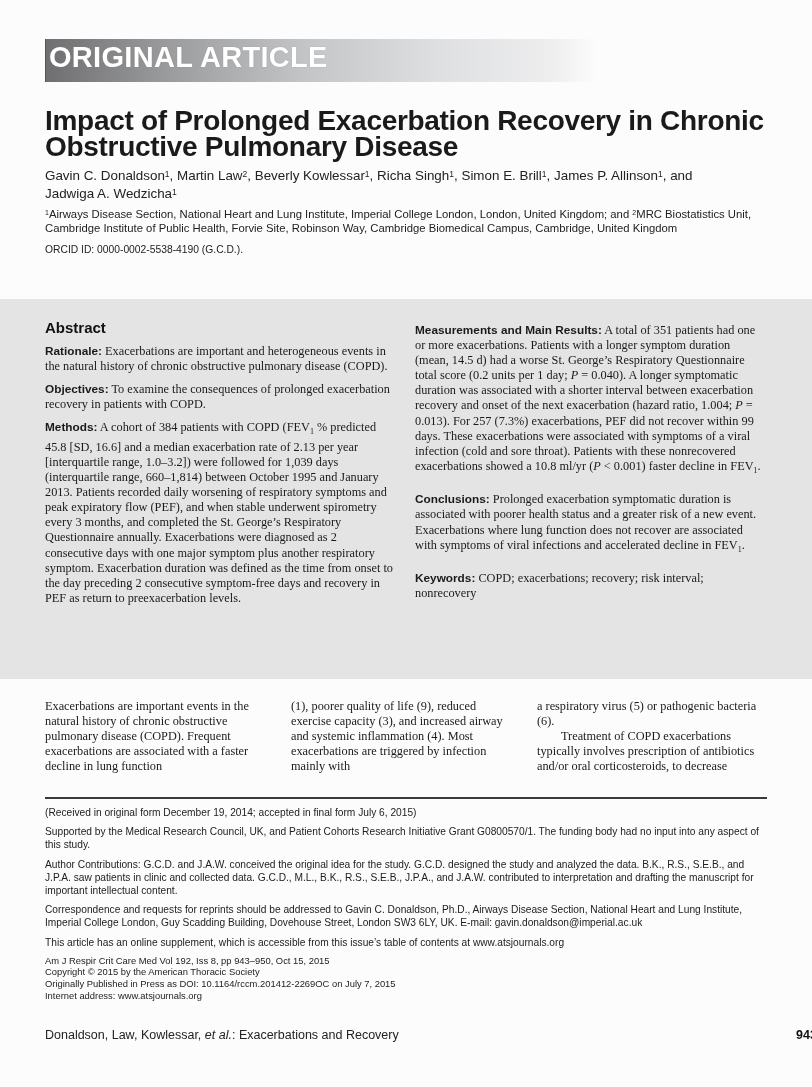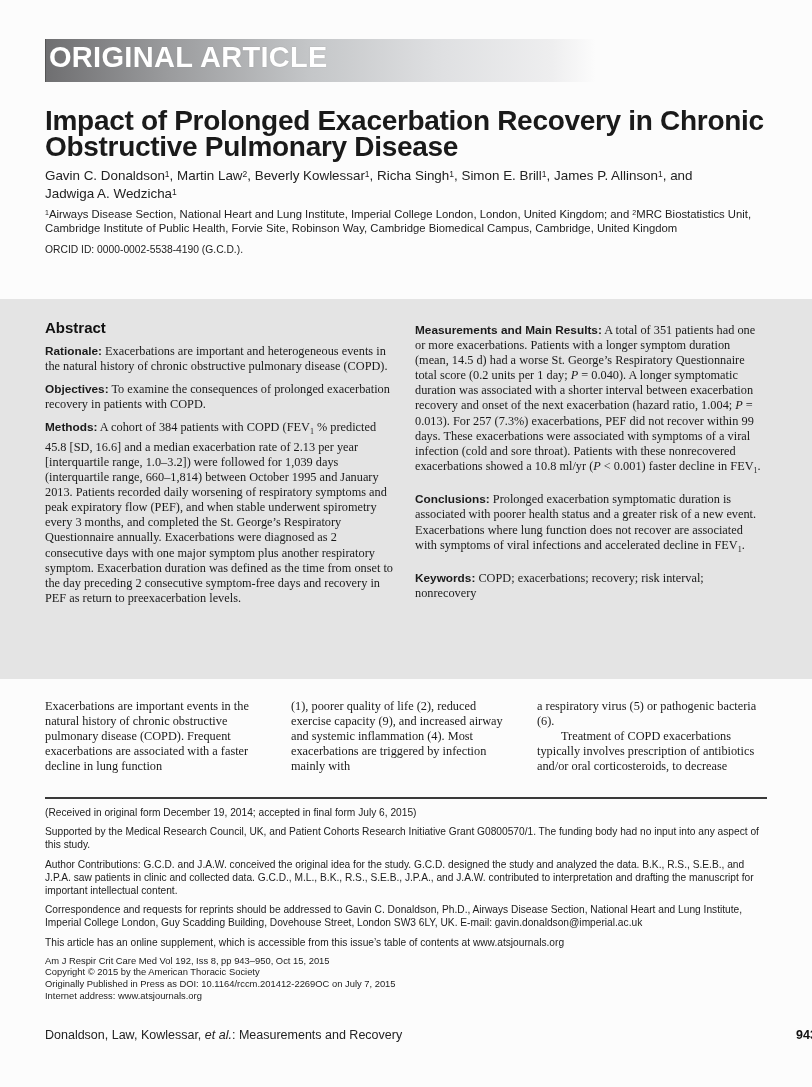--- a/index.html
+++ b/index.html
@@ -91,35 +91,35 @@
   </div>
   <div class="abs-col abs-right">
     <p class="abs-para serif"><span class="label">Measurements and Main Results:</span><span> A total of 351 patients had one or more exacerbations. Patients with a longer symptom duration (mean, 14.5 d) had a worse St. George’s Respiratory Questionnaire total score (0.2 units per 1 day; </span><em>P</em><span> = 0.040). A longer symptomatic duration was associated with a shorter interval between exacerbation recovery and onset of the next exacerbation (hazard ratio, 1.004; </span><em>P</em><span> = 0.013). For 257 (7.3%) exacerbations, PEF did not recover within 99 days. These exacerbations were associated with symptoms of a viral infection (cold and sore throat). Patients with these nonrecovered exacerbations showed a 10.8 ml/yr (</span><em>P</em><span> &lt; 0.001) faster decline in FEV</span><sub>1</sub><span>.</span></p>
     <p class="abs-para serif gap-lg"><span class="label">Conclusions:</span><span> Prolonged exacerbation symptomatic duration is associated with poorer health status and a greater risk of a new event. Exacerbations where lung function does not recover are associated with symptoms of viral infections and accelerated decline in FEV</span><sub>1</sub><span>.</span></p>
     <p class="abs-para serif gap-lg"><span class="label">Keywords:</span><span> COPD; exacerbations; recovery; risk interval; nonrecovery</span></p>
   </div>
 </section>
 
 <div class="body-cols serif">
   <div class="body-col bc1">Exacerbations are important events in the natural history of chronic obstructive pulmonary disease (COPD). Frequent exacerbations are associated with a faster decline in lung function</div>
-  <div class="body-col bc2">(1), poorer quality of life (2), reduced exercise capacity (9), and increased airway and systemic inflammation (4). Most exacerbations are triggered by infection mainly with</div>
+  <div class="body-col bc2">(1), poorer quality of life (9), reduced exercise capacity (3), and increased airway and systemic inflammation (4). Most exacerbations are triggered by infection mainly with</div>
   <div class="body-col bc3">
     <span>a respiratory virus (5) or pathogenic bacteria (6).</span>
     <span class="indent">Treatment of COPD exacerbations typically involves prescription of antibiotics and/or oral corticosteroids, to decrease</span>
   </div>
 </div>
 
 <div class="rule"></div>
 
 <div class="footnotes sans">
   <p class="fn">(Received in original form December 19, 2014; accepted in final form July 6, 2015)</p>
   <p class="fn">Supported by the Medical Research Council, UK, and Patient Cohorts Research Initiative Grant G0800570/1. The funding body had no input into any aspect of this study.</p>
   <p class="fn">Author Contributions: G.C.D. and J.A.W. conceived the original idea for the study. G.C.D. designed the study and analyzed the data. B.K., R.S., S.E.B., and J.P.A. saw patients in clinic and collected data. G.C.D., M.L., B.K., R.S., S.E.B., J.P.A., and J.A.W. contributed to interpretation and drafting the manuscript for important intellectual content.</p>
   <p class="fn">Correspondence and requests for reprints should be addressed to Gavin C. Donaldson, Ph.D., Airways Disease Section, National Heart and Lung Institute, Imperial College London, Guy Scadding Building, Dovehouse Street, London SW3 6LY, UK. E-mail: gavin.donaldson@imperial.ac.uk</p>
   <p class="fn">This article has an online supplement, which is accessible from this issue’s table of contents at www.atsjournals.org</p>
   <p class="citation">Am J Respir Crit Care Med Vol 192, Iss 8, pp 943–950, Oct 15, 2015</p>
   <p class="citation">Copyright © 2015 by the American Thoracic Society</p>
   <p class="citation">Originally Published in Press as DOI: 10.1164/rccm.201412-2269OC on July 7, 2015</p>
   <p class="citation">Internet address: www.atsjournals.org</p>
 </div>
 
-<div class="running-footer sans"><span>Donaldson, Law, Kowlessar, </span><em>et al.</em><span>: Measurements and Recovery</span></div>
+<div class="running-footer sans"><span>Donaldson, Law, Kowlessar, </span><em>et al.</em><span>: Exacerbations and Recovery</span></div>
 <div class="page-num sans">943</div>
 
 </body></html>

